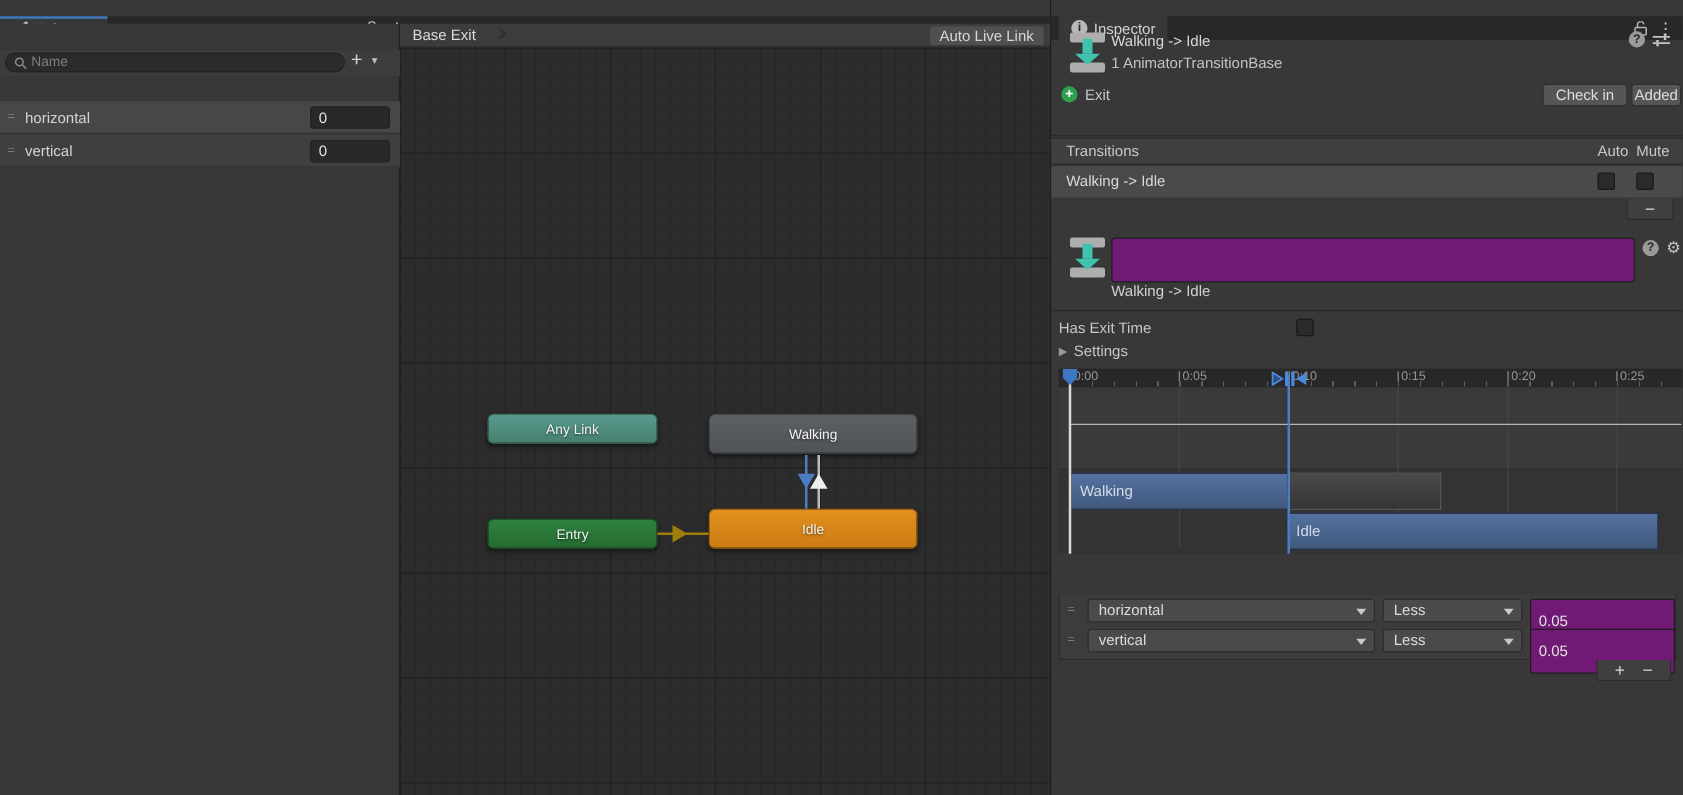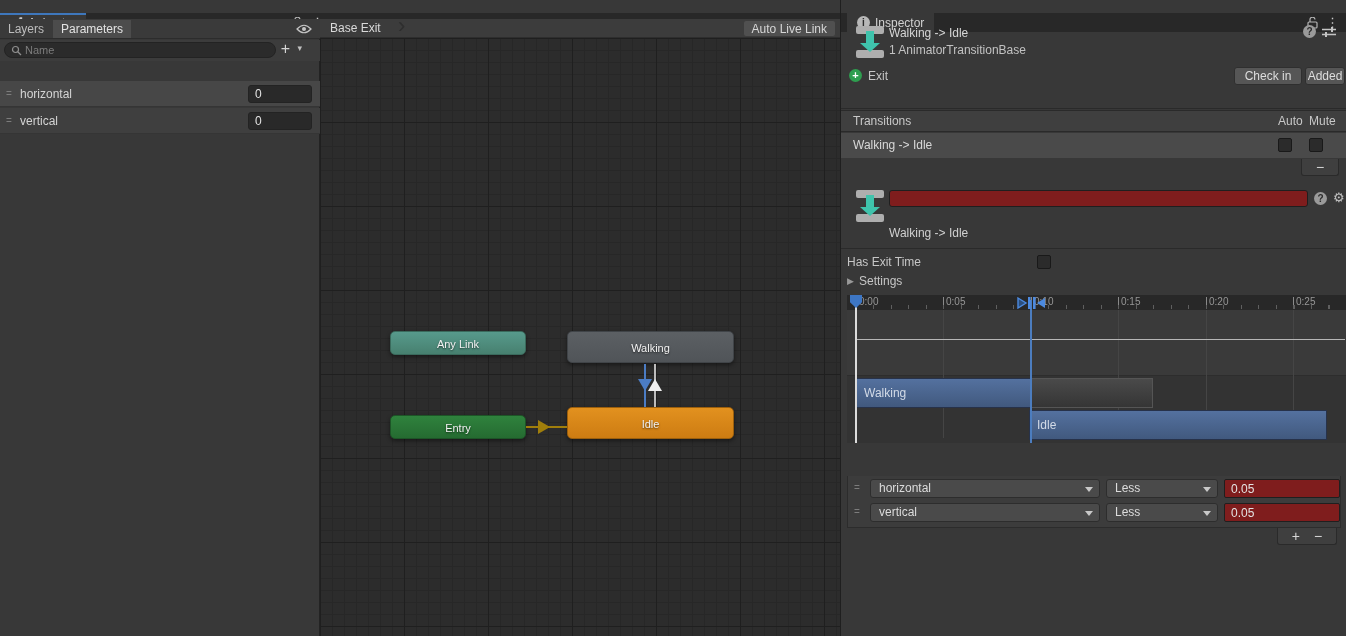--- a/index.html
+++ b/index.html
@@ -60,22 +60,22 @@
   .btn { position:absolute; background:#565656; border:1px solid #2f2f2f; border-radius:3px; color:#dddddd;
          text-align:center; font-size:12px; }
   .checkbox { position:absolute; width:14px; height:14px; background:#2b2b2b; border:1px solid #191919; border-radius:2px; }
   .divider { position:absolute; left:0; width:506px; height:1px; background:#2a2a2a; }
   .sec-head { position:absolute; left:0; width:532px; height:22px; background:#3f3f3f;
               border-top:1px solid #2a2a2a; border-bottom:1px solid #2a2a2a; line-height:21px; }
   .dropdown { position:absolute; height:19px; background:#4a4a4a; border:1px solid #2d2d2d; border-radius:3px;
               color:#dcdcdc; line-height:17px; padding:0 8px; }
   .dropdown .dd-arrow { position:absolute; right:6px; top:7px; width:0; height:0;
        border-left:4px solid transparent; border-right:4px solid transparent; border-top:5px solid #c8c8c8; }
-  .vfield { position:absolute; height:19px; background:#7f1d1d; border:1px solid #1f1f1f; border-radius:2px;
-            color:#e3e3e3; padding:0 6px; font:12px "Liberation Sans",sans-serif; outline:none; }
+  .vfield { position:absolute; height:19px; background:#701a75; border:1px solid #1f1f1f; border-radius:2px;
+            color:#e3e3e3; padding:17px 6px; font:12px "Liberation Sans",sans-serif; outline:none; }
   .footer-pad { position:absolute; background:#3f3f3f; border:1px solid #2a2a2a; border-top:none;
                 border-radius:0 0 3px 3px; display:flex; align-items:center; justify-content:center; gap:14px;
                 color:#d8d8d8; font-size:14px; }
 
   
   .trans-icon { position:absolute; width:34px; height:34px; }
   .trans-icon .bar { position:absolute; left:3px; width:28px; height:8px; background:#aeaeae; border-radius:2px; }
   .trans-icon .stem { position:absolute; left:13px; top:6px; width:8px; height:12px; background:#3fc3ac; }
   .trans-icon .head { position:absolute; left:7px; top:18px; width:0; height:0;
        border-left:10px solid transparent; border-right:10px solid transparent; border-top:9px solid #3fc3ac; }
@@ -125,28 +125,20 @@
     <div class="strip-icons" style="right:506px; padding-right:10px;">
       <svg width="11" height="12" viewBox="0 0 11 12">
         <rect x="1" y="5" width="9" height="6" rx="1" fill="none" stroke="#b4b4b4" stroke-width="1.2"></rect>
         <path d="M3 5 V3 a2.5 2.5 0 0 1 5 -0.5" fill="none" stroke="#b4b4b4" stroke-width="1.2"></path>
       </svg>
       <span class="kebab">⋮</span>
     </div>
   </div>
 
   <div id="left-panel">
-    <div id="lp-toolbar">
-      <div class="lp-tab" style="left:0;">Layers</div>
-      <div class="lp-tab active" style="left:53px;">Parameters</div>
-      <svg class="abs" style="right:8px;top:5px;" width="16" height="10" viewBox="0 0 16 10">
-        <path d="M1 5 Q8 -2.5 15 5 Q8 12.5 1 5 Z" fill="none" stroke="#c4c4c4" stroke-width="1.2"></path>
-        <circle cx="8" cy="5" r="2" fill="#c4c4c4"></circle>
-      </svg>
-    </div>
     <div id="lp-search-row">
       <div class="searchbox">
         <svg width="11" height="11" viewBox="0 0 11 11">
           <circle cx="4.5" cy="4.5" r="3" fill="none" stroke="#8f8f8f" stroke-width="1.2"></circle>
           <path d="M7 7 L10 10" stroke="#8f8f8f" stroke-width="1.2"></path>
         </svg>
         <input placeholder="Name" style="">
       </div>
       <span class="abs" style="right:30px;top:0;font-size:16px;color:#d4d4d4;">+</span>
       <span class="abs" style="right:18px;top:3px;font-size:9px;color:#c0c0c0;">▾</span>

